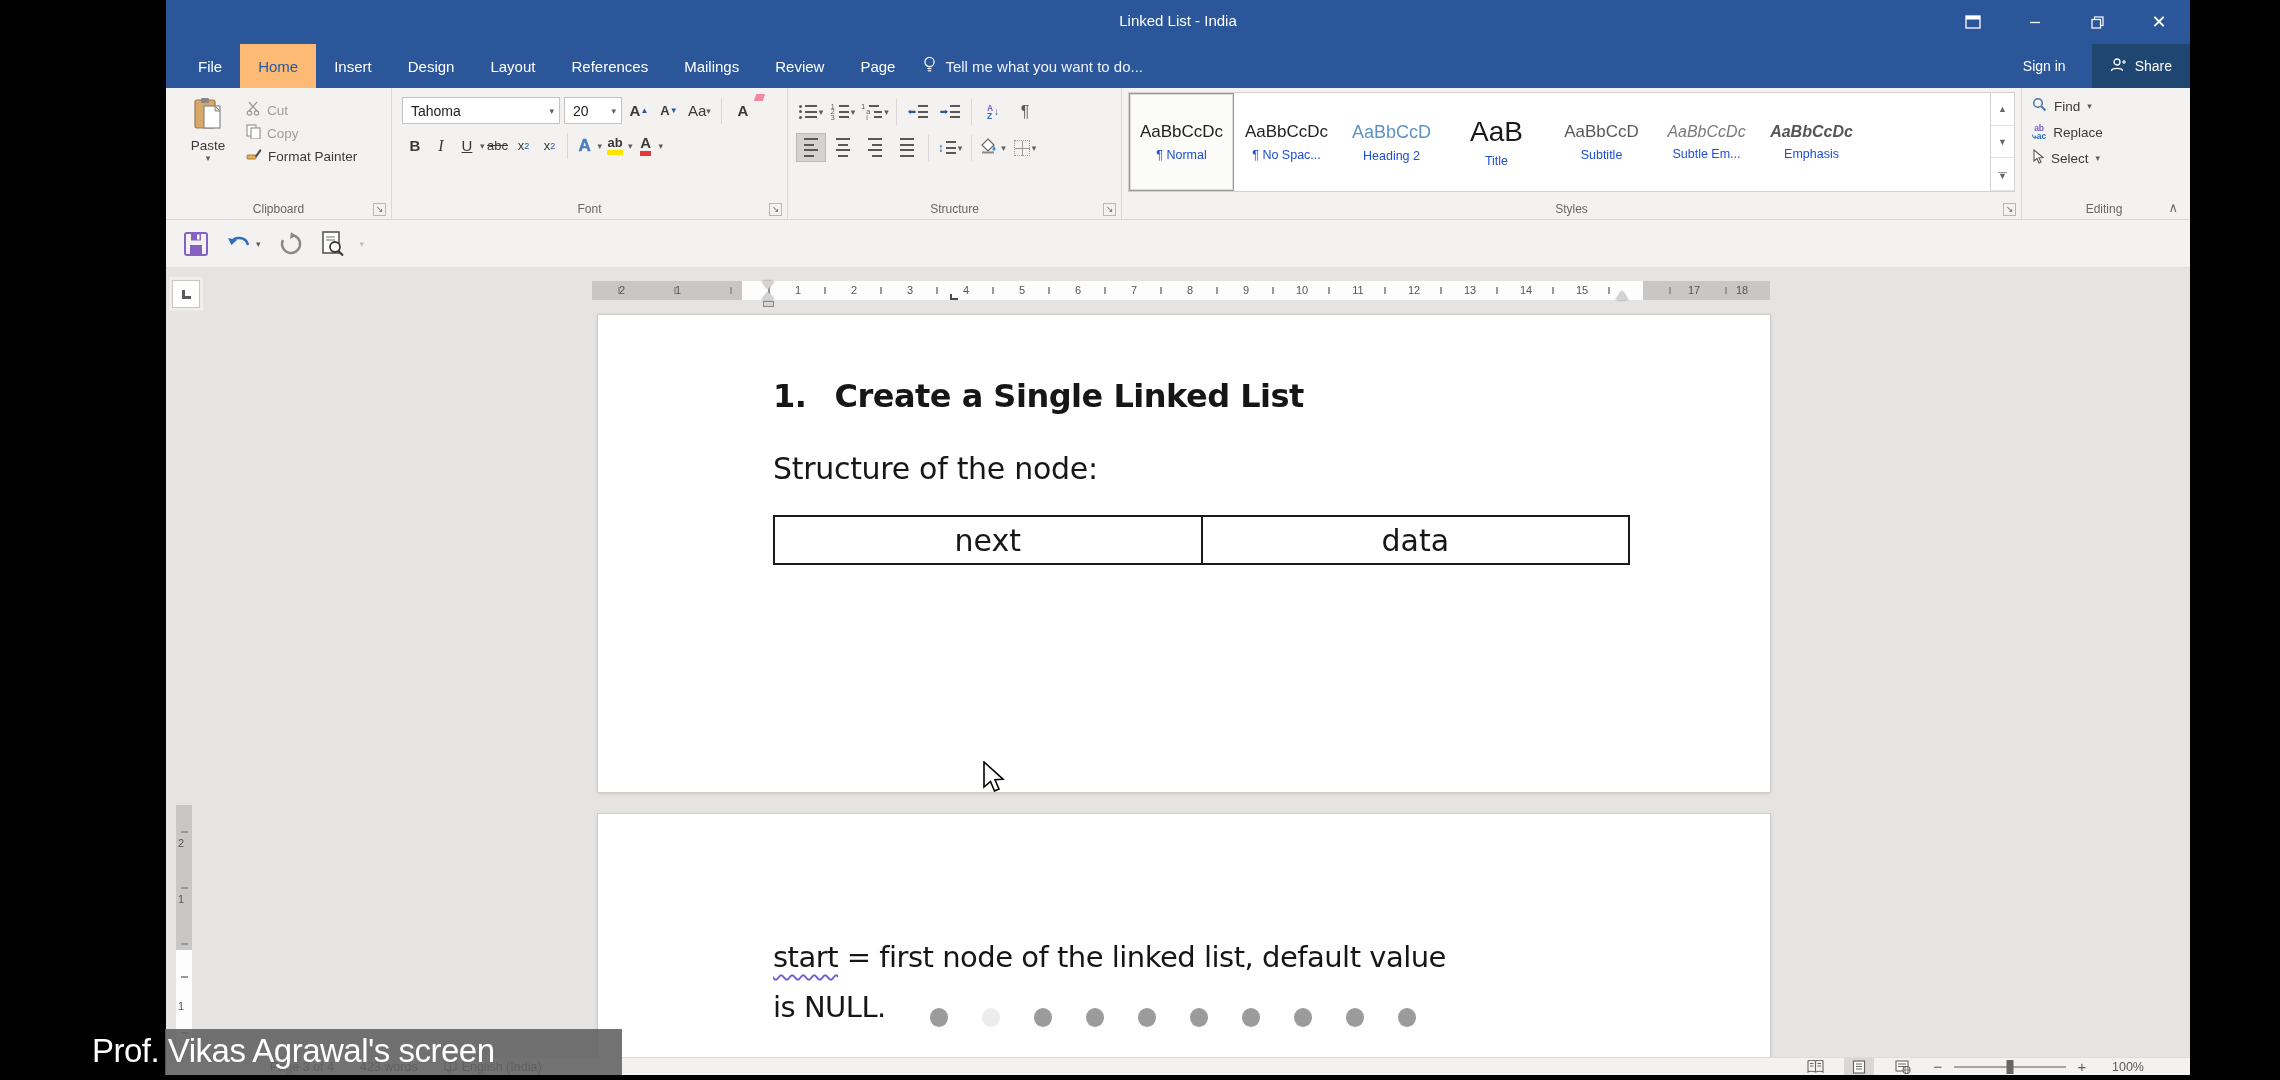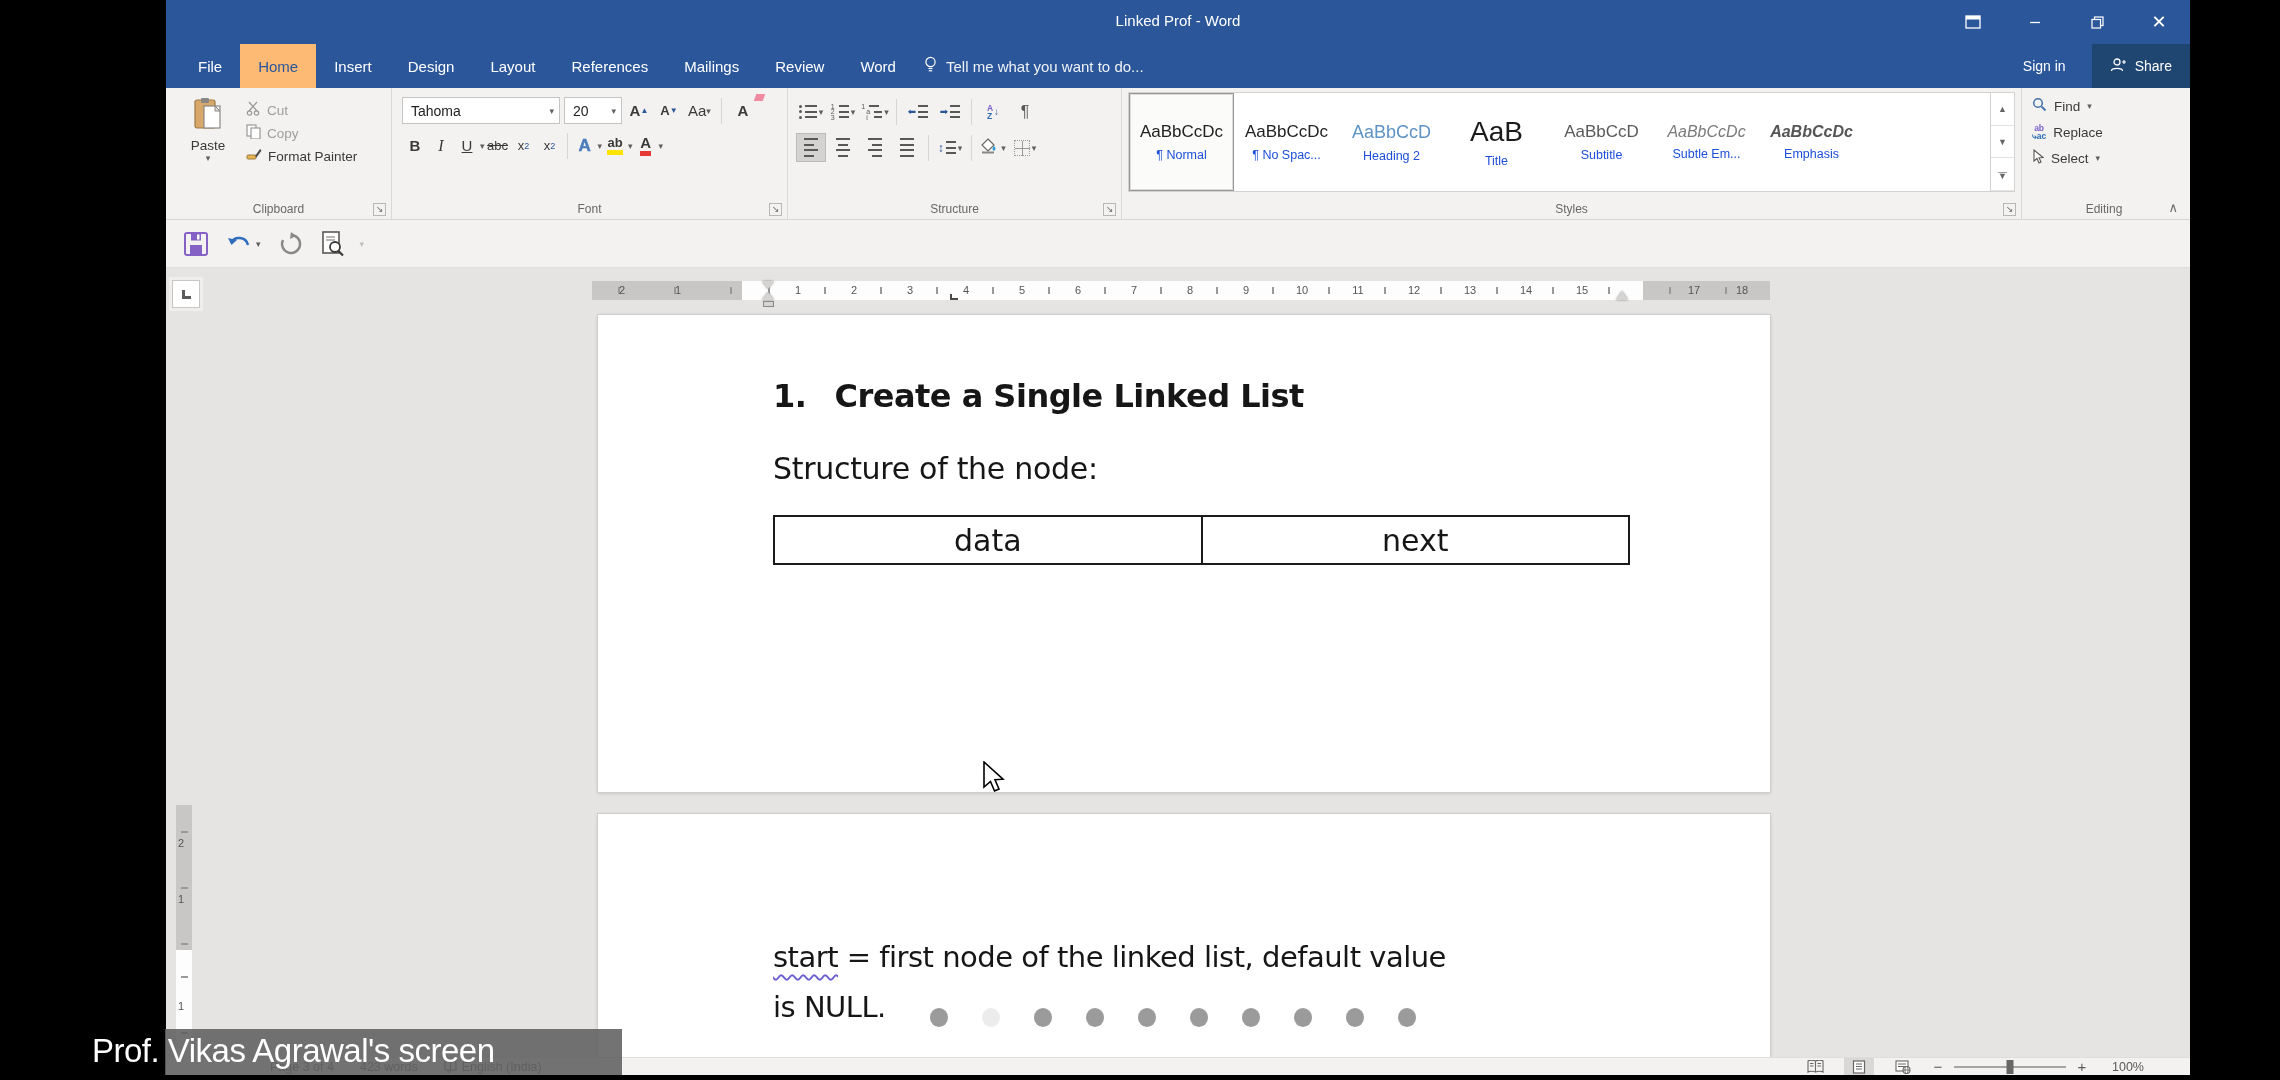--- a/index.html
+++ b/index.html
@@ -184,21 +184,21 @@
   .overlay-text { position:absolute; left:92px; top:1032px; z-index:61; color:#fff; font-size:33px;
                   letter-spacing:-.5px; white-space:nowrap; }
 </style>
 </head>
 <body>
 
 <div class="stage">
   <div class="window">
 
     <div class="titlebar">
-      <div class="title">Linked Prof - Word</div>
+      <div class="title">Linked List - India</div>
       <div class="win-controls">
         <div class="wc">
           <svg width="16" height="14" viewBox="0 0 16 14">
               <rect x="1" y="1" width="14" height="12" fill="none" stroke="#fff" stroke-width="1.3"></rect>
               <rect x="1" y="1" width="14" height="3.5" fill="#fff"></rect>
               <path d="M8 10 L8 6 M6 8 L8 6 L10 8" stroke="#2b579a" stroke-width="1.2" fill="none"></path>
             </svg>
         </div>
         <div class="wc">
           <svg width="12" height="12" viewBox="0 0 12 12">
@@ -218,21 +218,21 @@
     <div class="tabrow">
       <div class="tabs-slot">
           <span class="tab">File</span>
           <span class="tab active">Home</span>
           <span class="tab">Insert</span>
           <span class="tab">Design</span>
           <span class="tab">Layout</span>
           <span class="tab">References</span>
           <span class="tab">Mailings</span>
           <span class="tab">Review</span>
-          <span class="tab">Word</span>
+          <span class="tab">Page</span>
         </div>
       <div class="tellme">
         <span>
           <svg width="13" height="18" viewBox="0 0 13 18">
               <circle cx="6.5" cy="6" r="4.6" fill="none" stroke="#fff" stroke-width="1.2"></circle>
               <line x1="4.5" y1="12.5" x2="8.5" y2="12.5" stroke="#fff" stroke-width="1.2"></line>
               <line x1="4.8" y1="14.8" x2="8.2" y2="14.8" stroke="#fff" stroke-width="1.2"></line>
             </svg>
         </span>
         <span>Tell me what you want to do...</span>
@@ -713,22 +713,22 @@
           <span class="v-num" style="top: 56px;">1</span>
         </div>
 
       <div class="page page1 docfont">
         <div class="heading">
           <span>1.</span>
           <span>Create a Single Linked List</span>
         </div>
         <div class="bodyline">Structure of the node:</div>
         <div class="node-table">
+          <div class="cell">next</div>
           <div class="cell">data</div>
-          <div class="cell">next</div>
         </div>
       </div>
 
       <div class="page page2 docfont">
         <div class="p2text">
           <span class="misspell">start</span><span> = first node of the linked list, default value</span><br>
           <span>is NULL.</span>
         </div>
         <div class="dots">
             <span class="dot"></span>

